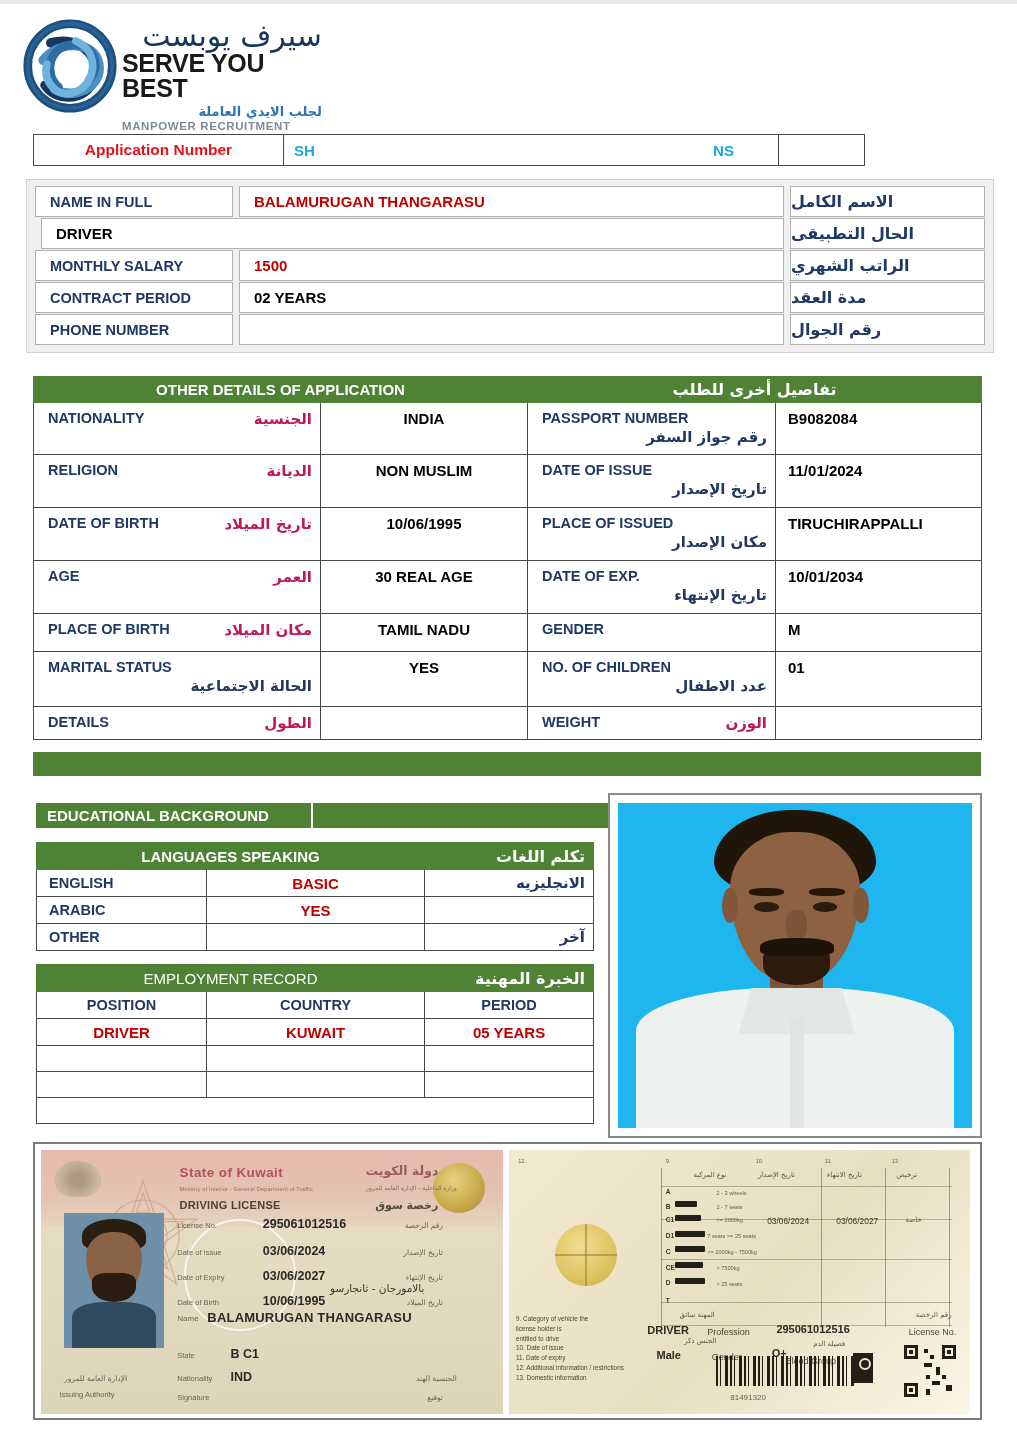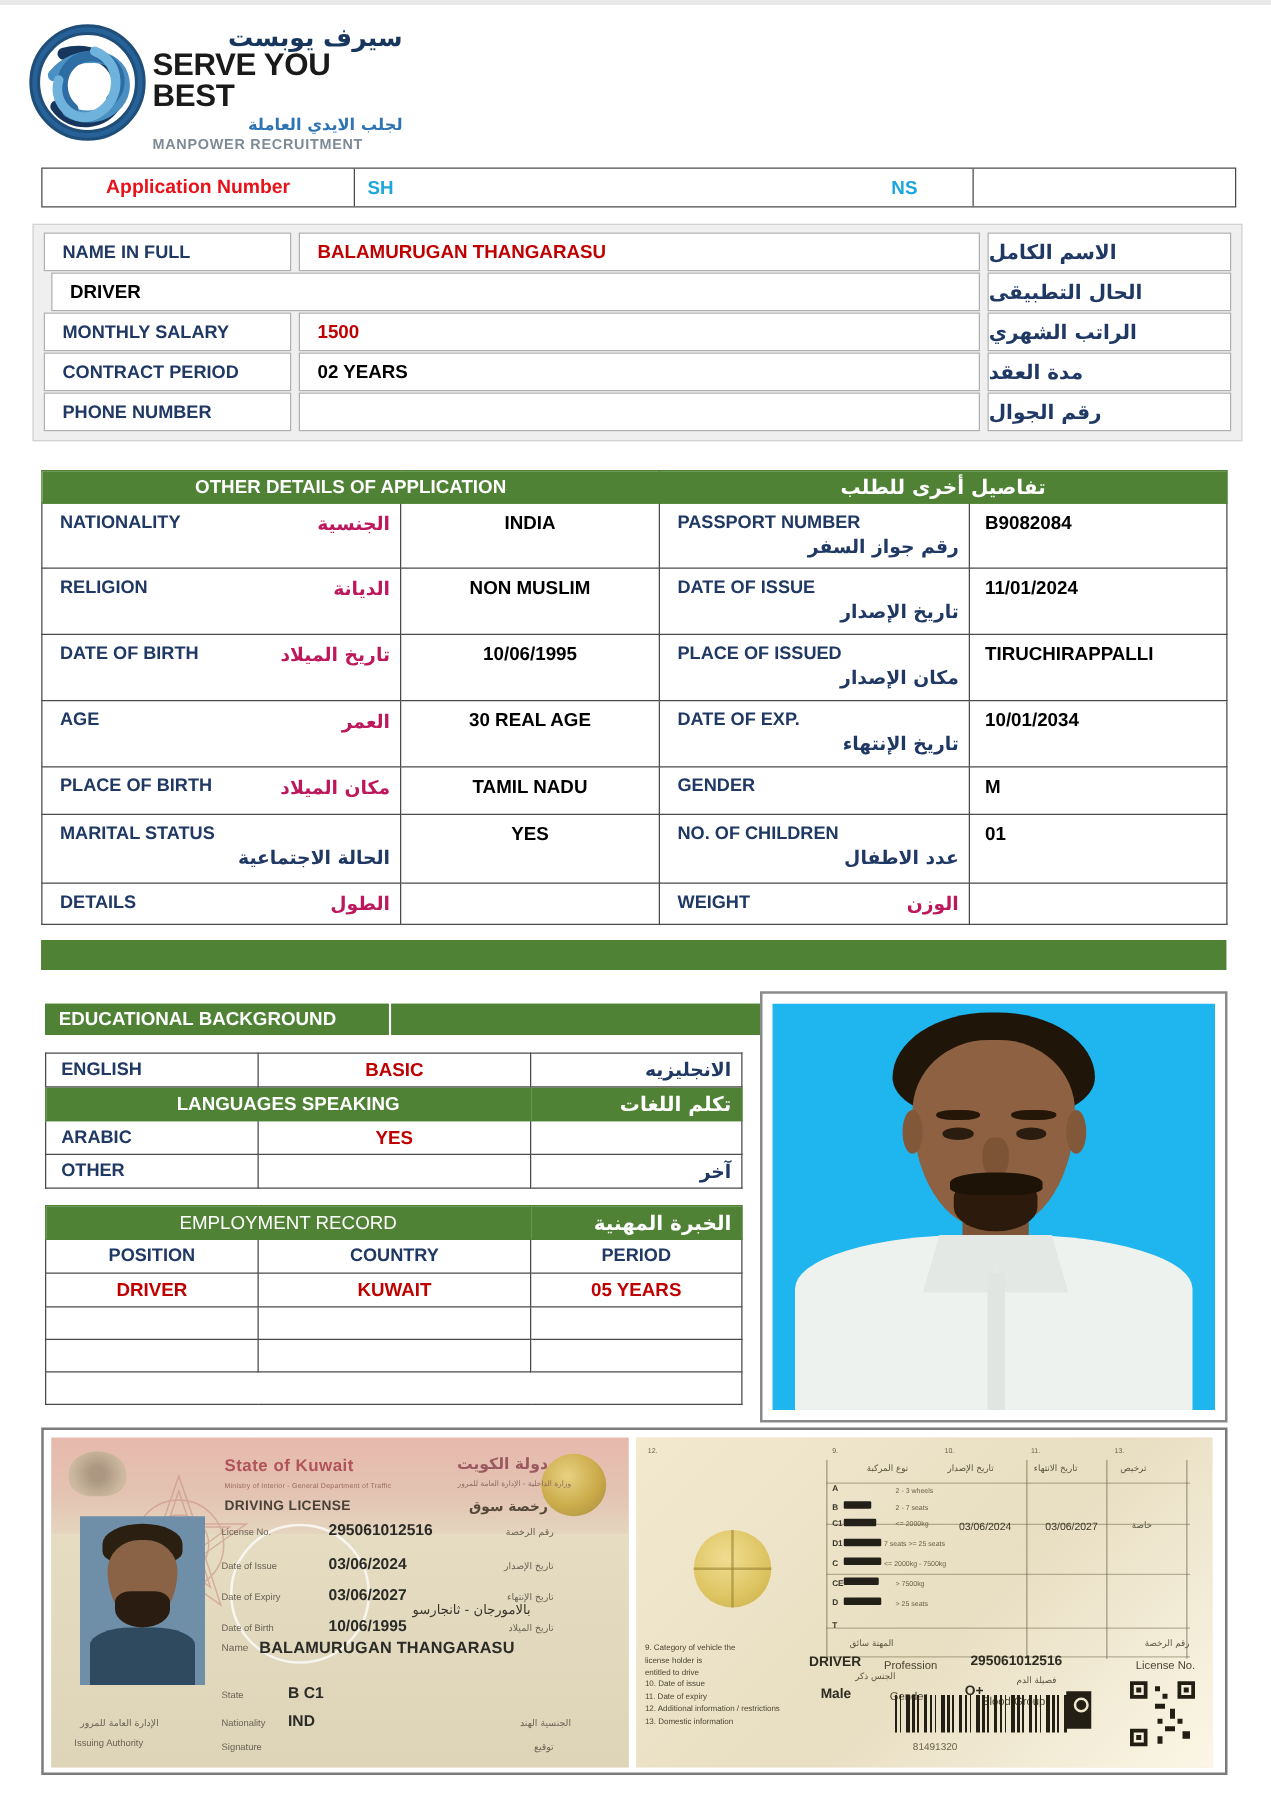--- a/index.html
+++ b/index.html
@@ -19,41 +19,41 @@
     background: #fff;
   }
   .topline { position:absolute; left:0; top:0; width:1017px; height:4px; background:#e9e9e9; }
 
   
   .logo-block { position:absolute; left:22px; top:16px; width:300px; height:104px; }
   .logo-mark  { position:absolute; left:0; top:2px; width:96px; height:96px; }
   .logo-text  { position:absolute; left:100px; top:4px; width:200px; }
   .logo-ar1 {
     font-family:"DejaVu Sans", sans-serif;
-    font-size:20px; font-weight:bold; color:#17365D;
+    font-size:30px; font-weight:normal; color:#17365D;
     text-align:right; line-height:1.05; letter-spacing:1px;
     direction:rtl;
   }
   .logo-en1 {
     font-size:25px; font-weight:bold; color:#1a1a1a;
     line-height:1.0; letter-spacing:-0.3px; margin-top:-1px;
   }
   .logo-ar2 {
     font-family:"DejaVu Sans", sans-serif;
     font-size:13px; font-weight:bold; color:#2E74B5;
     text-align:right; direction:rtl; line-height:1.2; margin-top:3px;
   }
   .logo-en2 {
     font-size:11.5px; font-weight:bold; color:#7e8a95;
     letter-spacing:0.6px; line-height:1.1; margin-top:1px;
   }
 
   
   .appnum {
-    position:absolute; left:33px; top:134px; width:956px; height:32px;
+    position:absolute; left:33px; top:134px; width:832px; height:32px;
     border:1.6px solid #4a4a4a; background:#fff;
     display:flex; align-items:stretch;
   }
   .appnum .c-label {
     width:250px; display:flex; align-items:center; justify-content:center;
     color:#E8121A; font-weight:bold; font-size:15.5px;
     border-right:1.6px solid #4a4a4a;
   }
   .appnum .c-sh {
     width:385px; display:flex; align-items:center; padding-left:10px;
@@ -558,27 +558,27 @@
   </div>
 
   <table class="langtbl">
     <colgroup>
         <col style="width:170px">
         <col style="width:218px">
         <col style="width:169px">
       </colgroup>
     <tbody>
         <tr>
+      <td class="lh-en" colspan="2">LANGUAGES SPEAKING</td>
+      <td class="lh-ar">تكلم اللغات</td>
+    </tr>
+    <tr>
       <td class="l-name">ENGLISH</td>
       <td class="l-val">BASIC</td>
       <td class="l-ar">الانجليزيه</td>
-    </tr>
-    <tr>
-      <td class="lh-en" colspan="2">LANGUAGES SPEAKING</td>
-      <td class="lh-ar">تكلم اللغات</td>
     </tr>
     <tr>
       <td class="l-name">ARABIC</td>
       <td class="l-val">YES</td>
       <td class="l-ar"></td>
     </tr>
     <tr>
       <td class="l-name">OTHER</td>
       <td class="l-val"></td>
       <td class="l-ar">آخر</td>

